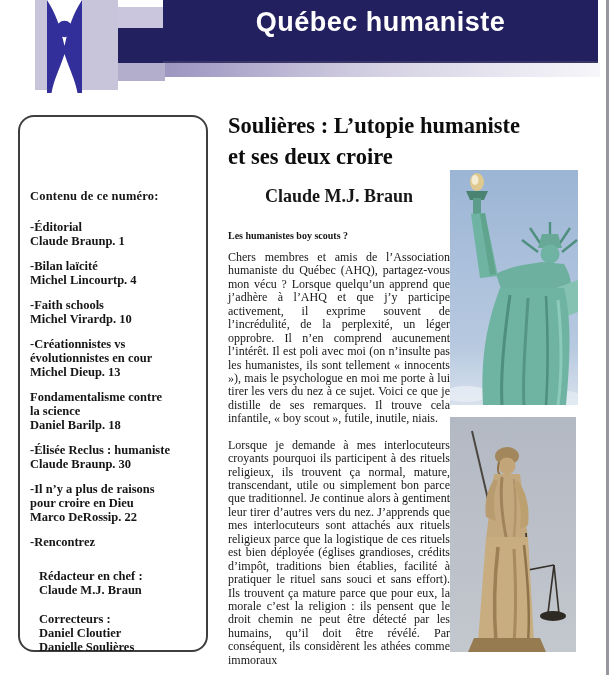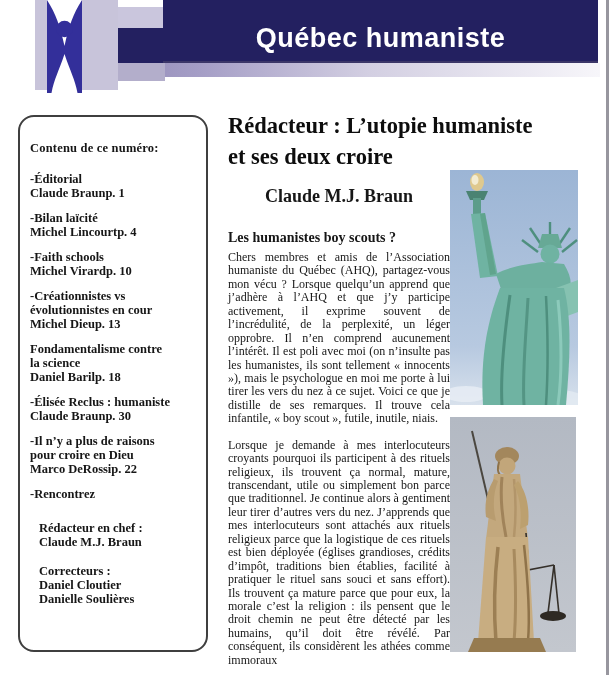--- a/index.html
+++ b/index.html
@@ -16,21 +16,21 @@
   .sq { position:absolute; }
   .sq-d { left:82px; top:63px; width:36px; height:22px; background:#dedce8; }
   .sq-e { left:118px; top:63px; width:47px; height:18px; background:#b3aecb; }
   .sq-a { left:82px; top:22px; width:36px; height:41px; background:#958dbc; }
   .sq-b { left:118px; top:7px;  width:47px; height:21px; background:#cac6dd; }
   .sq-c { left:118px; top:28px; width:47px; height:35px; background:#232060; }
 
   .banner { left:163px; top:0; width:435px; height:63px; background:#232060;
     border-bottom:2px solid #3b3668; }
   .banner-title {
-    margin-top:23px; text-align:center; color:#ffffff;
+    margin-top:7px; text-align:center; color:#ffffff;
     font-family:"Liberation Sans","DejaVu Sans",sans-serif;
     font-weight:bold; font-size:27px; letter-spacing:0.5px;
   }
   .banner-sub {
     position:absolute; left:120px; top:38px; width:280px; text-align:center;
     color:#ffffff; font-family:"Liberation Sans","DejaVu Sans",sans-serif;
     font-weight:bold; font-size:14px;
   }
 
   .logo-bg { left:35px; top:0; width:83px; height:90px; background:#c8c4da; }
@@ -38,33 +38,33 @@
 
   .edge-rule { left:606px; top:0; width:3px; height:675px; background:#97969e; }
 
   
   .toc {
     left:18px; top:115px; width:190px; height:537px;
     border:2px solid #3f3f3f; border-radius:16px;
     padding:24px 9px 0 10px;
     font-weight:bold; font-size:12.5px; line-height:1.12;
   }
-  .toc-heading { margin-bottom:17px; letter-spacing:0.2px; }
+  .toc-heading { margin-bottom:17px; letter-spacing:0.2px;margin-top:48px; }
   .toc-item { margin-bottom:11px; }
   .toc-row { display:flex; padding-right:1px; }
   .toc-staff { margin-top:20px; margin-left:9px; }
   .staff-block { margin-bottom:15px; }
 
   
   .article-title { left:228px; top:110px; width:340px;
     font-weight:bold; font-size:22.5px; line-height:31px; color:#0d0d0d; }
   .byline { left:228px; top:186px; width:222px; text-align:center;
     font-weight:bold; font-size:18px; }
   .section-heading { left:228px; top:230px; width:230px;
-    font-weight:bold; font-size:14px; }
+    font-weight:bold; font-size:10px; }
   .body-col { left:228px; top:251px; width:222px;
     font-size:12px; line-height:1.12; text-align:justify; }
   .body-col p { margin-bottom:13px; }
 
   
   .photo { position:absolute; display:block; }
   .photo-liberty { left:450px; top:170px; width:128px; height:235px; }
   .photo-justice { left:450px; top:417px; width:126px; height:235px; }
 </style>
 </head>
@@ -159,21 +159,21 @@
       </div>
       <div class="staff-block">
         <div>Correcteurs :</div>
         <div>Daniel Cloutier</div>
         <div>Danielle Soulières</div>
       </div>
     </div>
 </aside>
 
 <h1 class="abs article-title">
-  <span>Rédacteur : L’utopie humaniste</span><br>
+  <span>Soulières : L’utopie humaniste</span><br>
   <span>et ses deux croire</span>
 </h1>
 
 <div class="abs byline">Claude M.J. Braun</div>
 
 <div class="abs section-heading">Les humanistes boy scouts ?</div>
 
 <div class="abs body-col">
   <p>Chers membres et amis de l’Association humaniste du Québec (AHQ), partagez-vous mon vécu ?  Lorsque quelqu’un apprend que j’adhère à l’AHQ et que j’y participe activement, il exprime souvent de l’incrédulité, de la perplexité, un léger opprobre.  Il n’en comprend aucunement l’intérêt. Il est poli avec moi (on n’insulte pas les humanistes, ils sont tellement « innocents »), mais le psychologue en moi me porte à lui tirer les vers du nez à ce sujet. Voici ce que je distille de ses remarques. Il trouve cela infantile, « boy scout », futile, inutile, niais.</p>
   <p>Lorsque je demande à mes interlocuteurs croyants pourquoi ils participent à des rituels religieux, ils trouvent ça normal, mature, transcendant, utile ou simplement bon parce que traditionnel.  Je continue alors à gentiment leur tirer d’autres vers du nez.  J’apprends que mes interlocuteurs sont attachés aux rituels religieux parce que la logistique de ces rituels est bien déployée (églises grandioses, crédits d’impôt, traditions bien établies, facilité à pratiquer le rituel sans souci et sans effort). Ils trouvent ça mature parce que pour eux, la morale c’est la religion : ils pensent que le droit chemin ne peut être détecté par les humains, qu’il doit être révélé. Par conséquent, ils considèrent les athées comme immoraux</p>

